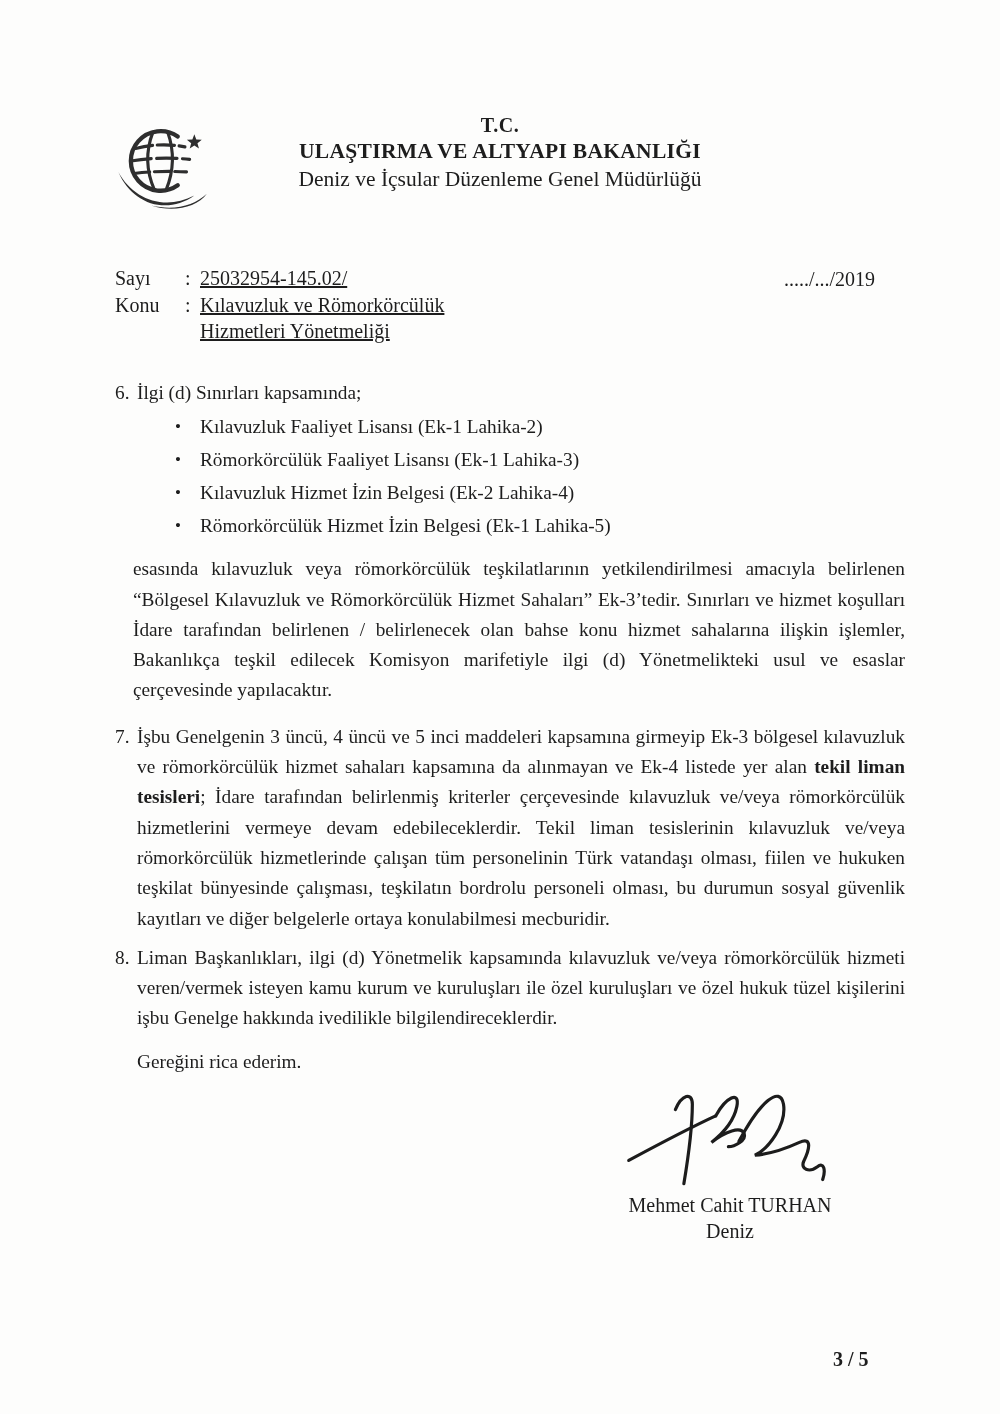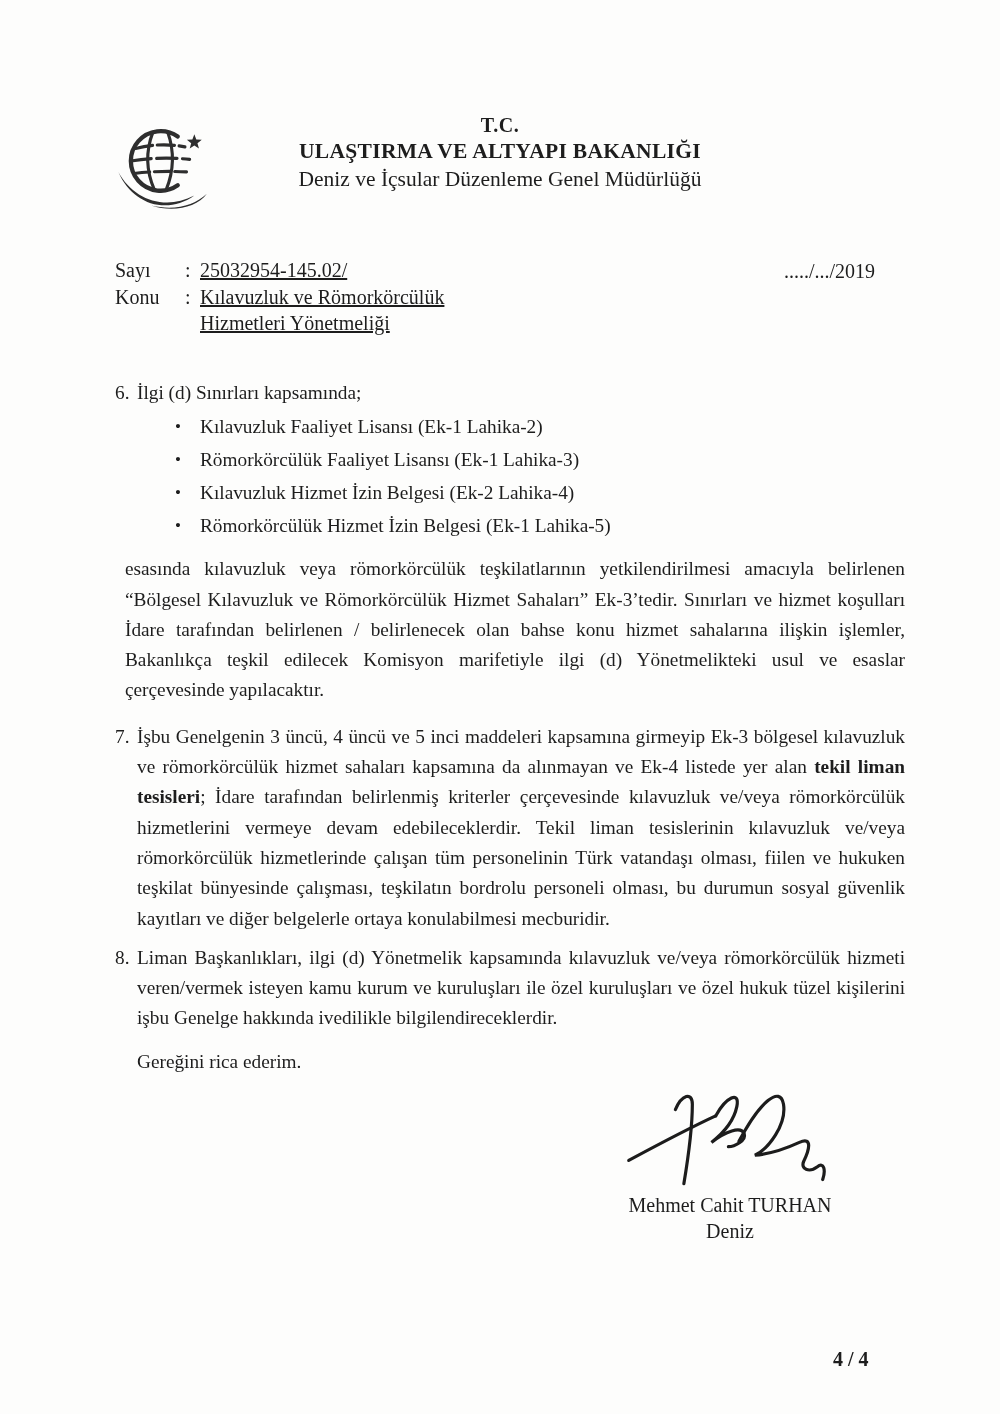--- a/index.html
+++ b/index.html
@@ -23,42 +23,42 @@
   .header-center {
     position: absolute; top: 112px; left: 0; right: 0;
     text-align: center;
   }
   .hdr-tc { font-size: 20px; font-weight: bold; line-height: 26px; letter-spacing: 0.5px; }
   .hdr-ministry { font-size: 21.5px; font-weight: bold; line-height: 27px; letter-spacing: 0.3px; }
   .hdr-directorate { font-size: 21.5px; font-weight: normal; line-height: 28px; }
 
   
   .meta {
-    position: absolute; top: 257px; left: 115px; right: 95px;
+    position: absolute; top: 265px; left: 115px; right: 95px;
     font-size: 20px; line-height: 26.5px;
   }
   .meta-row { display: flex; }
   .meta-label { width: 70px; flex: 0 0 70px; }
   .meta-colon { width: 15px; flex: 0 0 15px; }
   .meta-value { flex: 1; text-decoration: underline; }
   .meta-date { position: absolute; top: 1px; right: 30px; }
 
   
   .doc-body {
     position: absolute; top: 378px; left: 115px; width: 790px;
     font-size: 19.3px; line-height: 30.3px;
   }
   .hang { position: relative; padding-left: 22px; }
   .item-num { position: absolute; left: 0; top: 0; }
   .item6-head { line-height: 30.3px; }
   ul.bullet-list { margin: 2px 0 0 0; padding: 0; list-style: none; }
   ul.bullet-list li { position: relative; padding-left: 85px; line-height: 33px; }
   .bullet-glyph { position: absolute; left: 60px; top: 0; font-size: 17px; }
   .para { text-align: justify; }
-  .para6 { margin-top: 12px; margin-left: 10px; }
+  .para6 { margin-top: 12px; margin-left: 18px; }
   .item7 { margin-top: 16px; }
   .item8 { margin-top: 9px; }
   .closing { margin-top: 13px; padding-left: 22px; }
   .bold { font-weight: bold; }
 
   
   .sig-block {
     position: absolute; top: 1082px; left: 580px; width: 300px;
     text-align: center;
   }
@@ -164,15 +164,15 @@
     <svg class="sig-svg" viewBox="0 0 220 100" fill="none" xmlns="http://www.w3.org/2000/svg">
       <path d="M14,74 C40,60 70,44 96,32" stroke="#1c1c1c" stroke-width="3" stroke-linecap="round"></path>
       <path d="M58,26 C64,12 74,9 74,21 C74,45 70,72 66,96" stroke="#1c1c1c" stroke-width="3" stroke-linecap="round"></path>
       <path d="M96,32 C106,14 119,8 116,23 C113,38 101,50 92,57 C105,47 120,41 123,49 C125,55 114,61 108,61" stroke="#1c1c1c" stroke-width="3" stroke-linecap="round"></path>
       <path d="M118,56 C138,18 157,3 160,21 C163,40 146,63 133,69 C147,68 162,63 175,57 C188,51 184,65 179,75 C176,82 184,86 192,80 C198,75 200,83 197,92" stroke="#1c1c1c" stroke-width="3" stroke-linecap="round"></path>
     </svg>
     <div class="sig-name">Mehmet Cahit TURHAN</div>
     <div class="sig-title">Deniz</div>
   </div>
 
-  <div class="page-num">4 / 4</div>
+  <div class="page-num">3 / 5</div>
 
 </div>
 
 </body></html>

